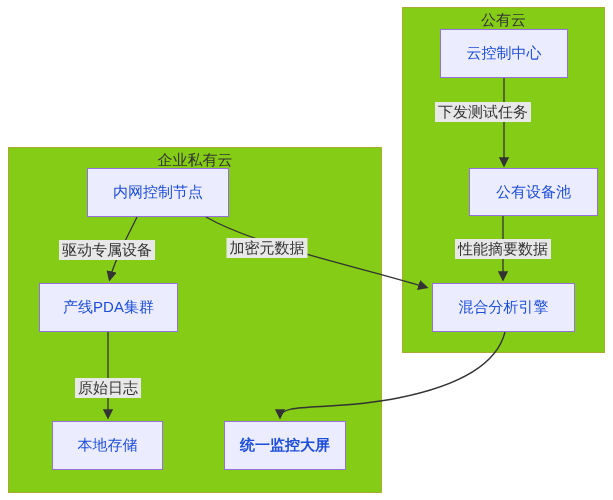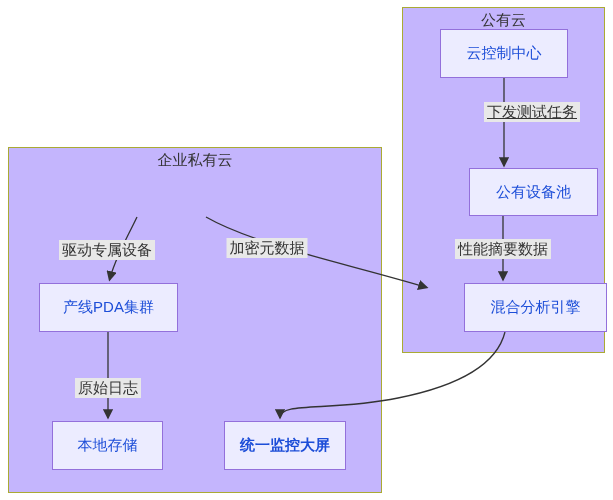--- a/index.html
+++ b/index.html
@@ -2,48 +2,48 @@
 <html><head>
 <meta charset="utf-8">
 <style>
   html,body{margin:0;padding:0;background:#fff;}
   .canvas{
     position:relative;width:613px;height:500px;background:#ffffff;
     font-family:"Liberation Sans","DejaVu Sans",sans-serif;color:#333333;
     overflow:hidden;
   }
   .cluster{
-    position:absolute;background:#c4b5fd;border:1px solid #aaaa33;z-index:0;
+    position:absolute;background:#84cc16;border:1px solid #aaaa33;z-index:0;
     box-sizing:border-box;
   }
   .cluster-private{left:8px;top:147px;width:374px;height:346px;}
   .cluster-public{left:402px;top:7px;width:203px;height:346px;}
   .cluster-title{
     position:absolute;top:3px;left:0;width:100%;text-align:center;
     font-size:15px;color:#333333;
   }
   .edges{position:absolute;left:0;top:0;z-index:1;}
   .node{
     position:absolute;background:#ECECFF;border:1px solid #9370DB;z-index:2;
     box-sizing:border-box;display:flex;align-items:center;justify-content:center;
     font-size:15px;color:#1d4ed8;text-align:center;
   }
   .n-cloud-control{left:440px;top:29px;width:128px;height:49px;}
   .n-device-pool{left:438px;top:168px;width:129px;height:48px;margin-left:31px;}
-  .n-analysis-engine{left:432px;top:283px;width:143px;height:49px;margin-left:32px;}
+  .n-analysis-engine{left:432px;top:283px;width:143px;height:49px;}
   .n-intranet-node{left:87px;top:168px;width:142px;height:49px;}
   .n-pda-cluster{left:39px;top:283px;width:139px;height:49px;text-align:right;}
   .n-local-storage{left:52px;top:421px;width:111px;height:49px;}
   .n-monitor-screen{left:224px;top:421px;width:122px;height:49px;font-weight:bold;}
   .edge-label{
     position:absolute;z-index:3;transform:translate(-50%,-50%);
     background:#e8e8e8;color:#333333;font-size:15px;line-height:1.2;
     padding:1px 3px;white-space:nowrap;
   }
-  .el-dispatch{left:532px;top:112px;text-decoration:underline;}
+  .el-dispatch{left:483px;top:112px;}
   .el-perf{left:503px;top:249px;}
   .el-drive{left:107px;top:250px;}
   .el-encrypt{left:267px;top:248px;}
   .el-rawlog{left:108px;top:388px;}
 </style>
 </head>
 <body>
 
 <div class="canvas">
 
@@ -70,20 +70,23 @@
 
   <div class="node n-cloud-control">
     <span>云控制中心</span>
   </div>
   <div class="node n-device-pool">
     <span>公有设备池</span>
   </div>
   <div class="node n-analysis-engine">
     <span>混合分析引擎</span>
   </div>
+  <div class="node n-intranet-node">
+    <span>内网控制节点</span>
+  </div>
   <div class="node n-pda-cluster">
     <span>产线PDA集群</span>
   </div>
   <div class="node n-local-storage">
     <span>本地存储</span>
   </div>
   <div class="node n-monitor-screen">
     <span>统一监控大屏</span>
   </div>
 

